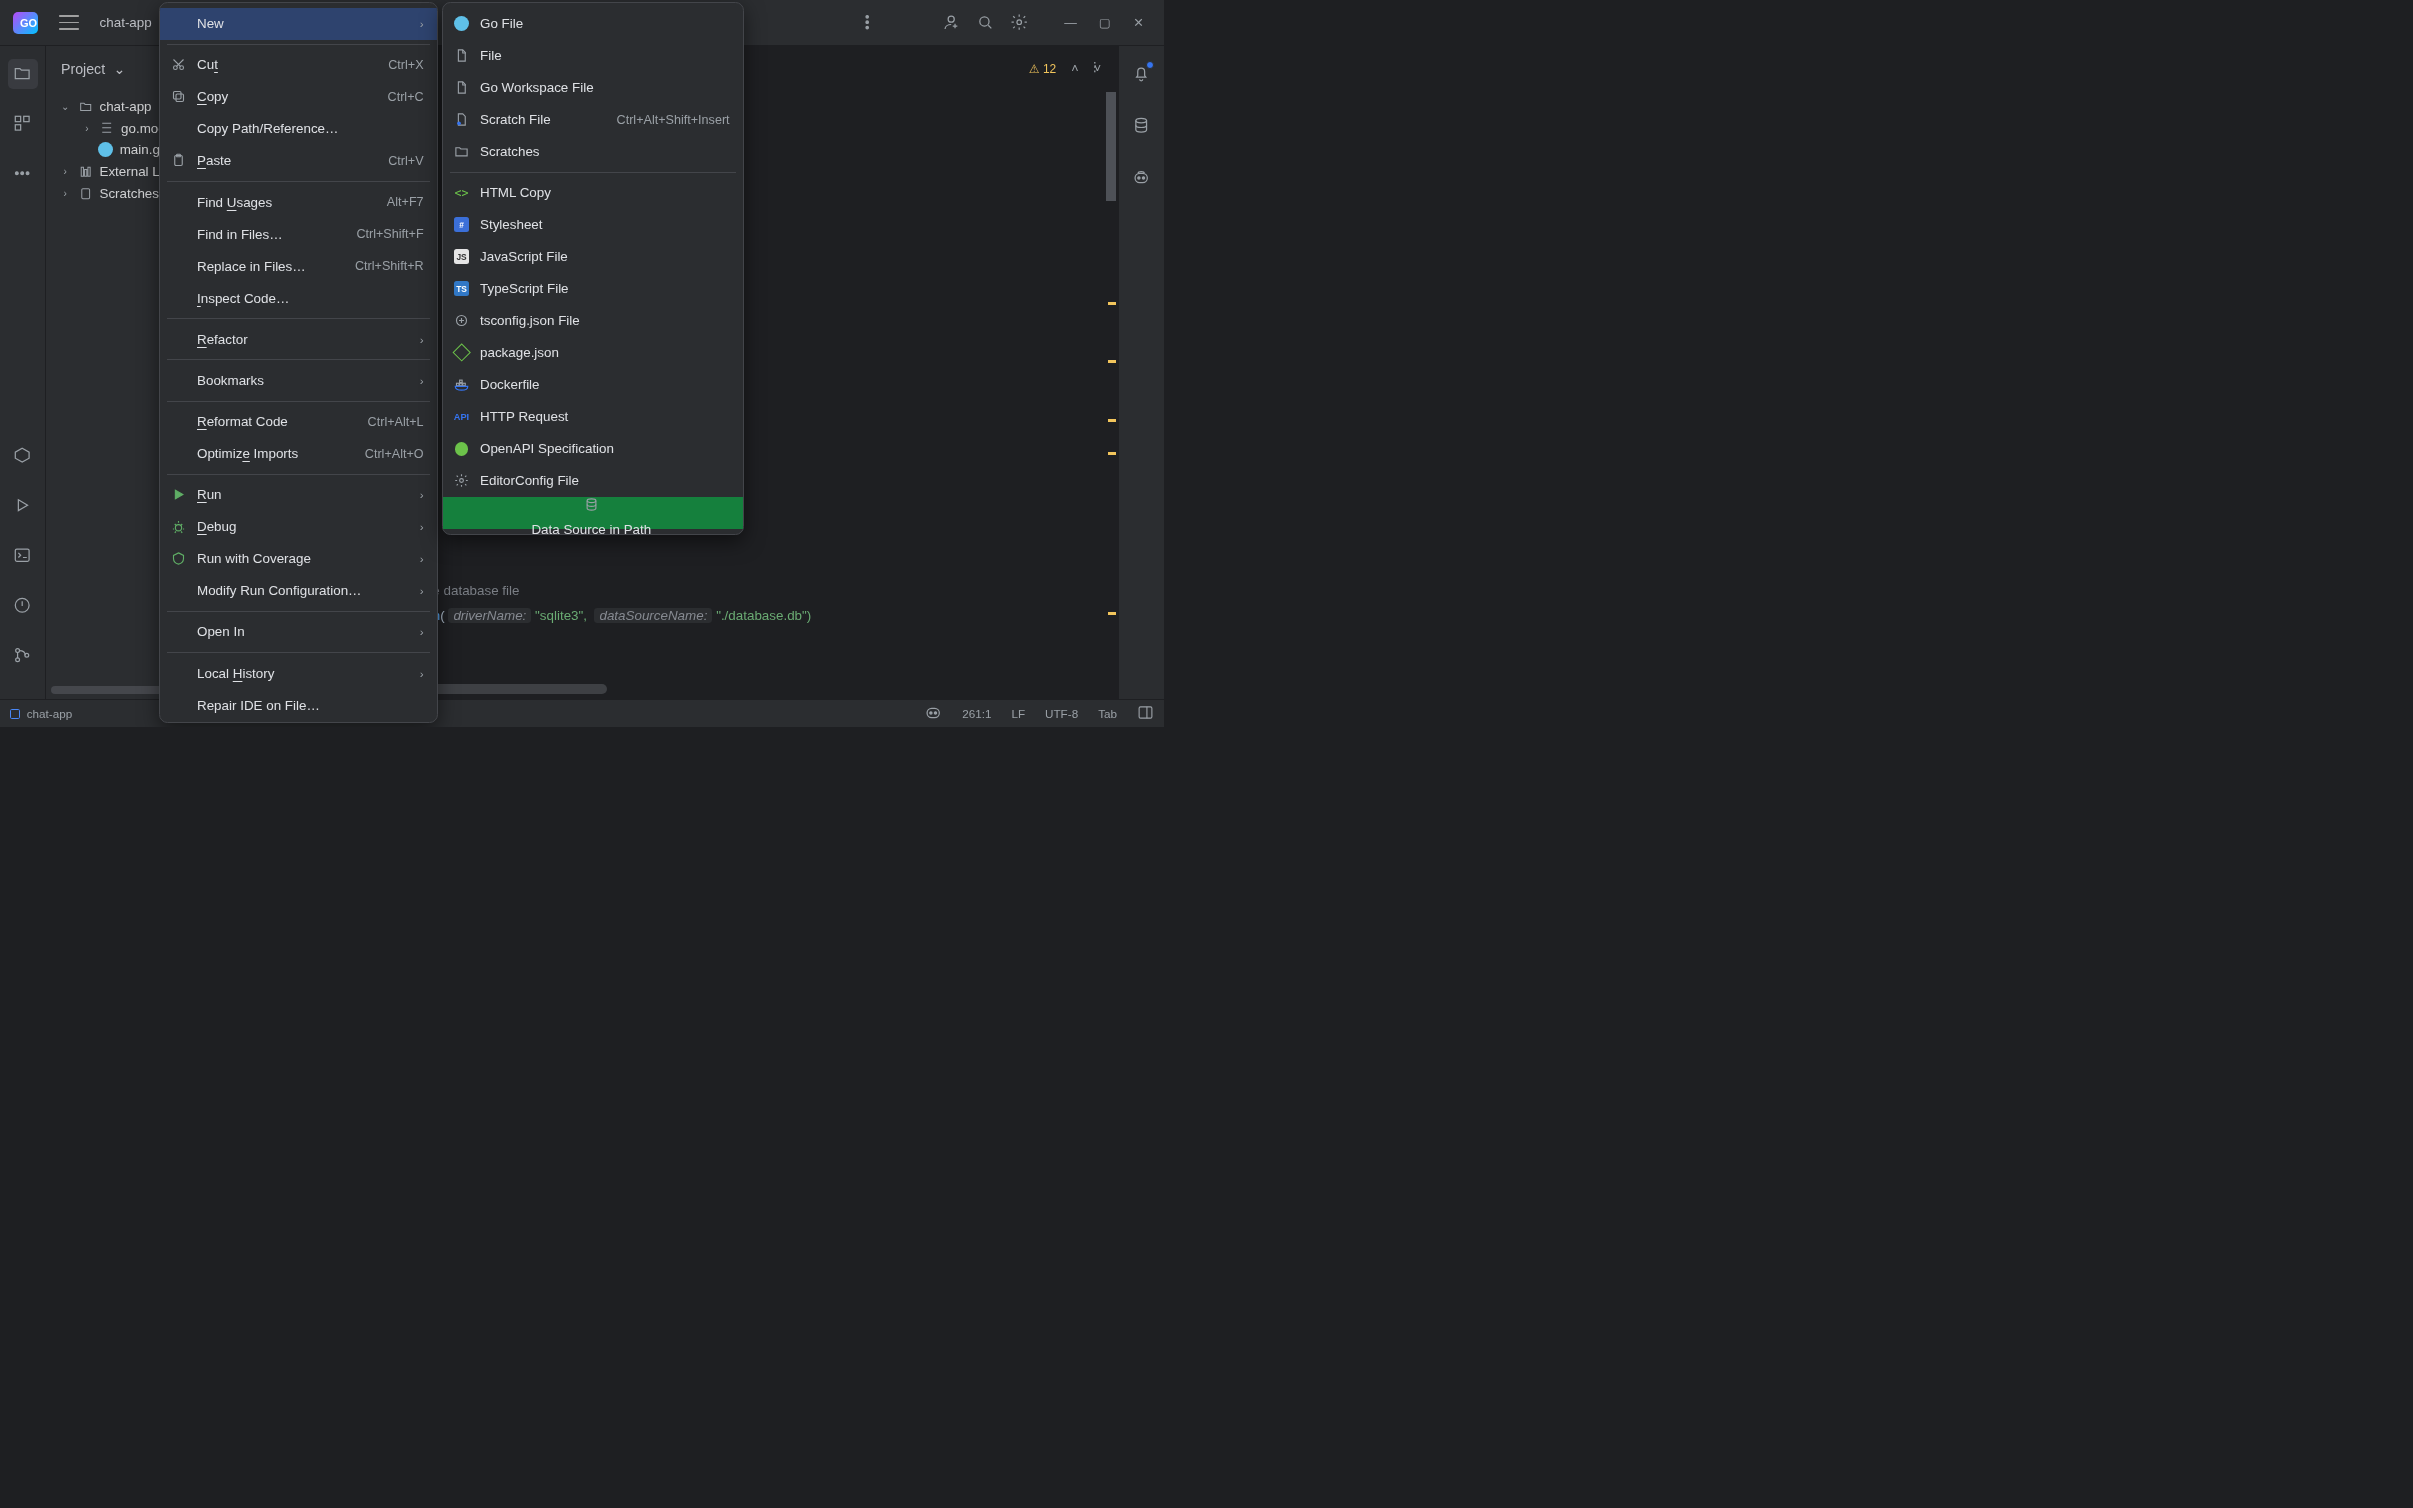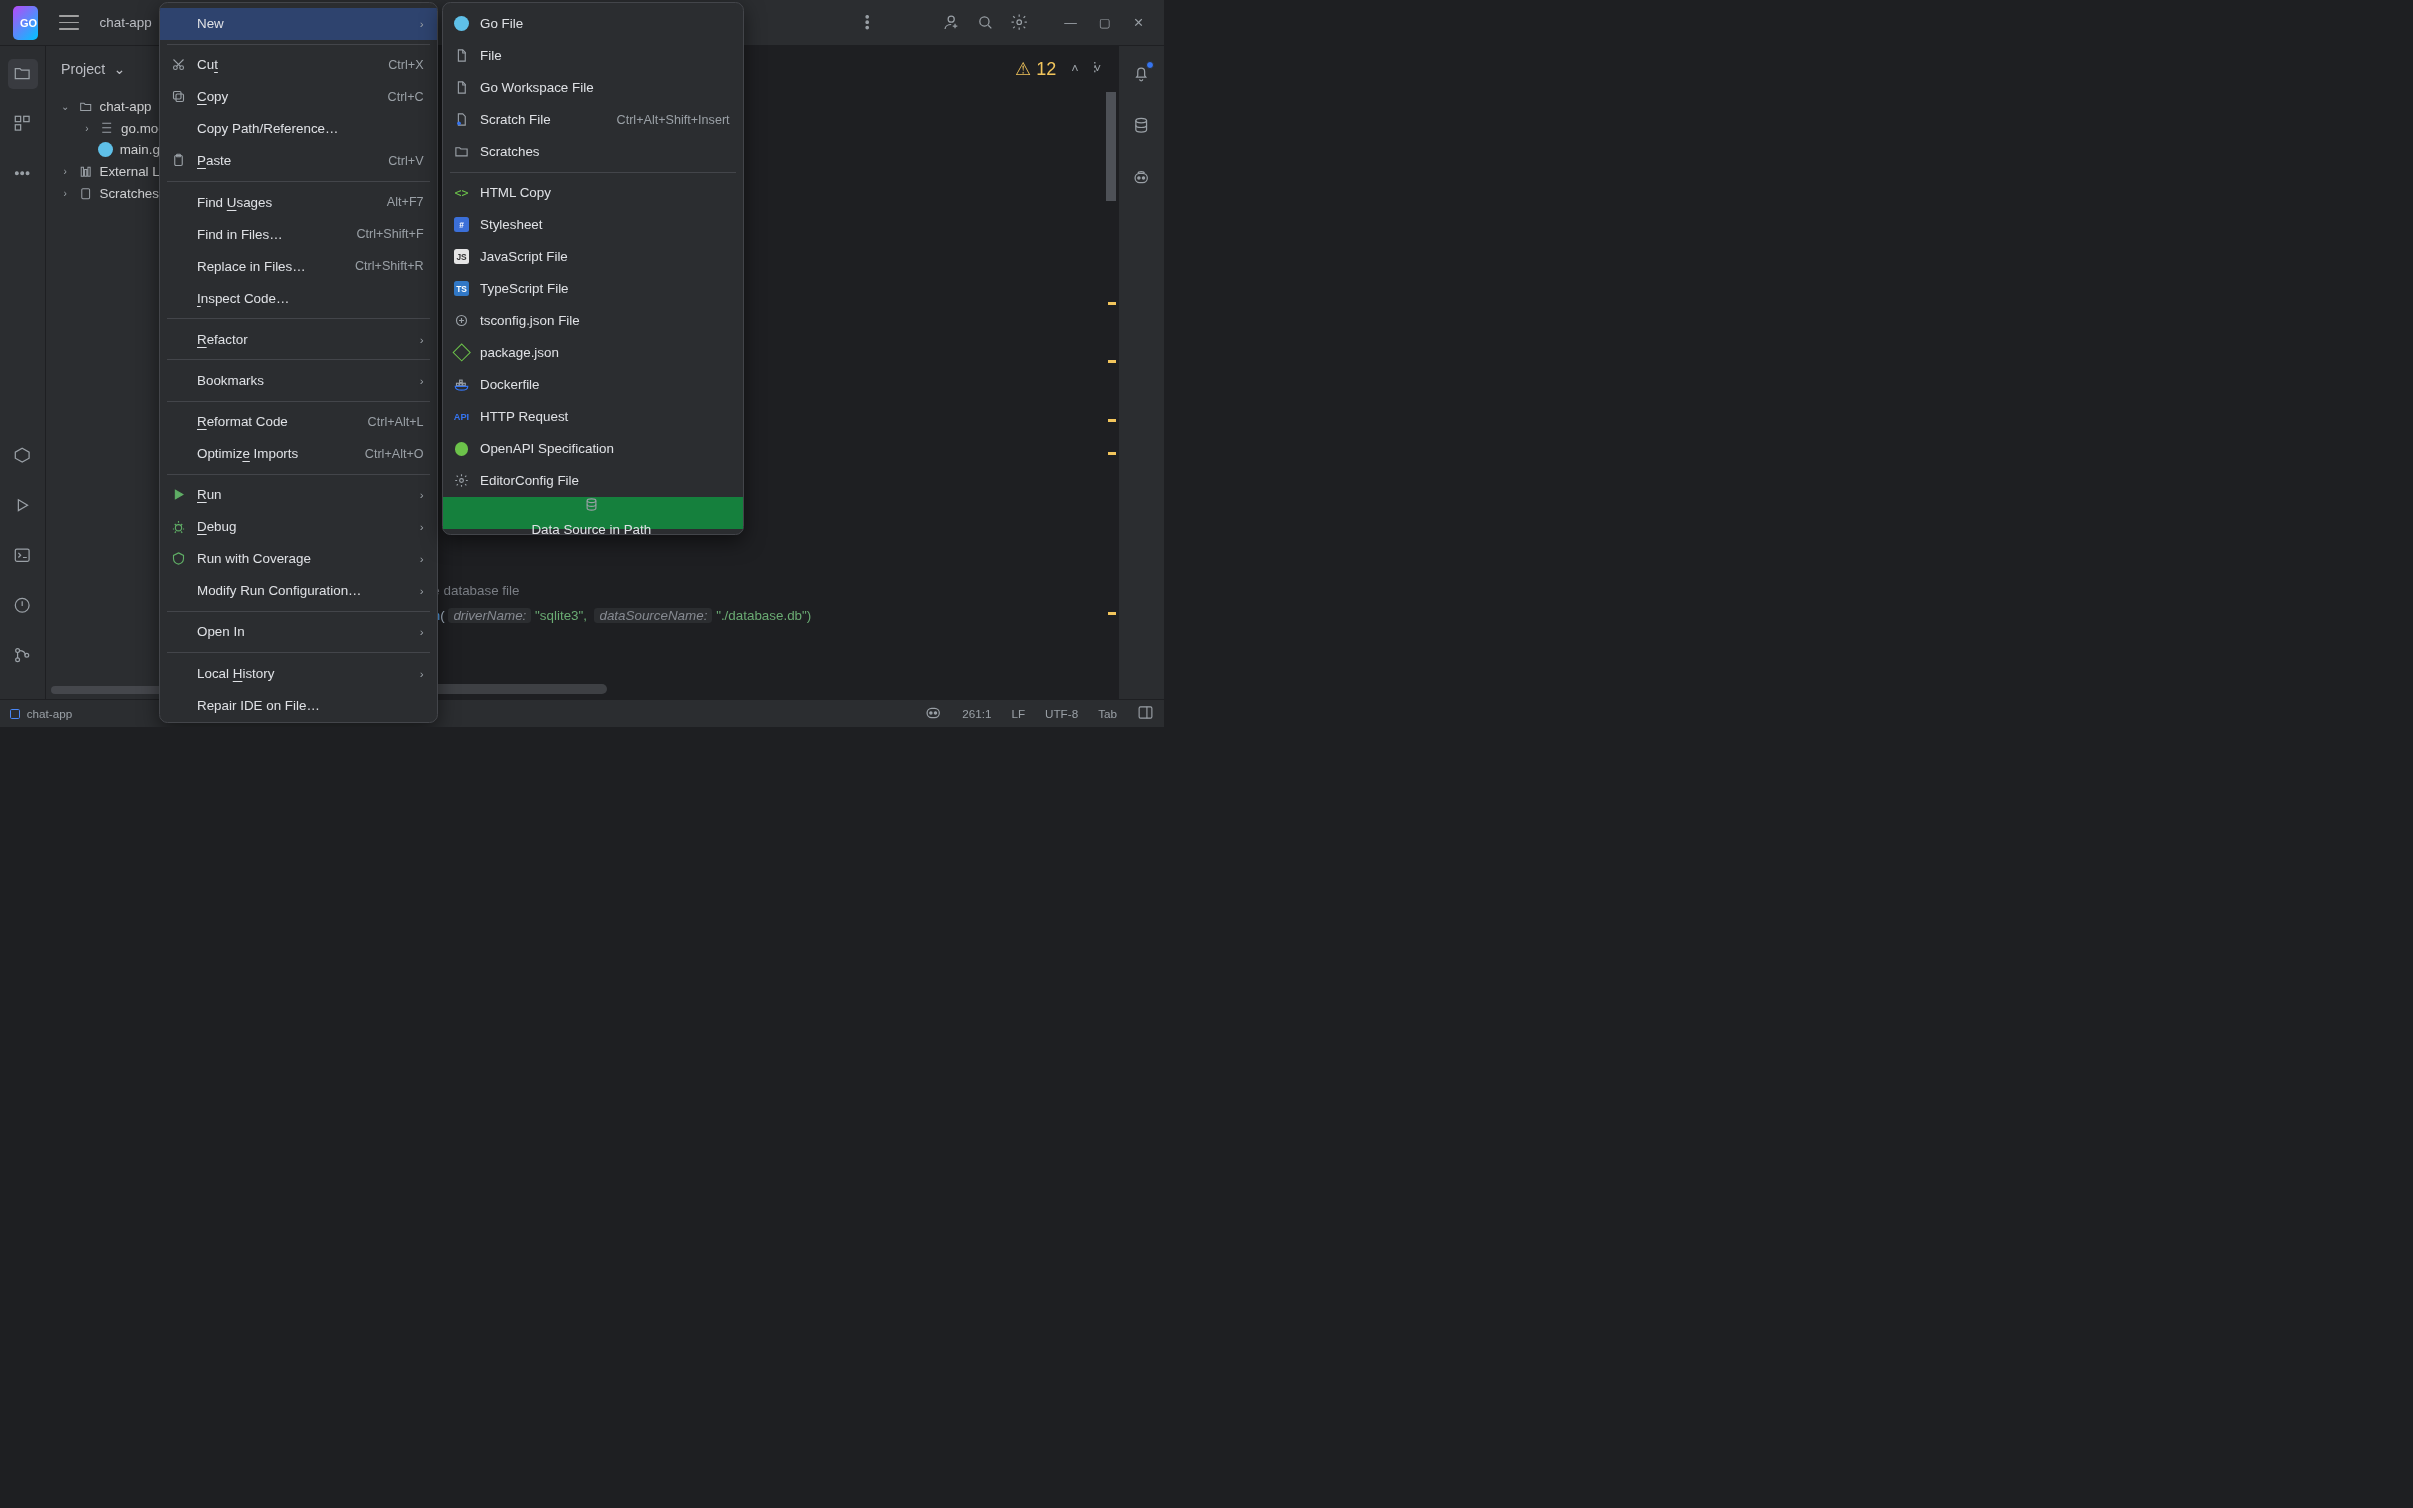--- a/index.html
+++ b/index.html
@@ -1,20 +1,20 @@
 <!DOCTYPE html>
 <html style="font-size:13.4px"><head>
 <meta charset="utf-8">
 <style>
   * { margin:0; padding:0; box-sizing:border-box; font-family: "Segoe UI", "JetBrains Sans", Arial, sans-serif; }
   body { background:#1e1f22; color:#bcbec4; width:1164px; height:727px; overflow:hidden; position:relative; font-size:12.6px; }
 
   
   .topbar { height:46px; display:flex; align-items:center; padding:0 8.4px; background:#2b2d30; border-bottom:0.8px solid #1e1f22; }
-  .logo { width:25px; height:34px; border-radius:5px; background:linear-gradient(135deg,#b74af7,#00c4ff); display:flex; align-items:center; justify-content:center; font-size:11px; font-weight:bold; color:#fff; margin-left:4.2px;padding-left:7px;}
+  .logo { width:25px; height:22px; border-radius:5px; background:linear-gradient(135deg,#b74af7,#00c4ff); display:flex; align-items:center; justify-content:center; font-size:11px; font-weight:bold; color:#fff; margin-left:4.2px;padding-left:7px;}
   .hamburger{ width:20px; height:15px; margin:0 21px 0 21px; display:flex; flex-direction:column; justify-content:space-between; cursor:pointer;}
   .hamburger span{ height:1.7px; background:#a0a0a0; border-radius:0.8px; }
   .top-crumb { color:#bcbec4; font-size:13.4px; }
   .top-spacer{flex:1;}
   .top-icon{ width:34px; height:34px; display:flex; align-items:center; justify-content:center; color:#bcbec4; cursor:pointer;}
   .svgicon{width:18.4px;height:18.4px;stroke:#9aa0a6;fill:none;stroke-width:1.6;}
   .win-btn{ width:34px; text-align:center; color:#9aa0a6; cursor:pointer;}
 
   
   .rail-left{ position:absolute; left:0; top:46px; bottom:28px; width:46px; background:#2b2d30; border-right:0.8px solid #1e1f22; display:flex; flex-direction:column; align-items:center; padding-top:12.6px; gap:20px;}
@@ -38,21 +38,21 @@
   .tree .indent2{ padding-left:30px;}
   .tree .indent3{ padding-left:47px;}
   .tw{ width:11.7px; text-align:center; font-size:10px; color:#9aa0a6;}
   .nicon{width:15px;height:15px;display:inline-flex;align-items:center;justify-content:center;}
   .nicon.fold{color:#9aa0a6;}
   .scrollbar-h{position:absolute;bottom:5px;left:5px;height:8.4px;width:62%;background:#45474c;border-radius:4.2px;}
 
   
   .editor{position:absolute; left:297px; right:46px; top:46px; bottom:28px; background:#1e1f22; }
   .editor-head{height:46px;display:flex;align-items:center;justify-content:flex-end;padding:0 17px;gap:15px;}
-  .warn{color:#f2c55c;font-size:18px;margin-left:20px;}
+  .warn{color:#f2c55c;font-size:12px;margin-left:20px;}
   .eh-icon{color:#9aa0a6;cursor:pointer;}
   .code{position:absolute; top:46px; left:0; right:0; bottom:0; font-family:"JetBrains Mono","Consolas",monospace; font-size:13.4px; line-height:25px; color:#a9b7c6; padding-left:17px; overflow:hidden;}
   .code .kw{color:#cf8e6d;}
   .code .str{color:#6aab73;}
   .code .cmt{color:#7a7e85;}
   .code .fn{color:#56a8f5;}
   .code .hint{background:#2b2d30;color:#868a91;border-radius:3.4px;padding:0 5px;font-style:italic;}
   .editor .mark-rail{position:absolute;right:0;top:46px;bottom:0;width:11.7px;}
   .mark{position:absolute;right:1.7px;width:8.4px;height:2.5px;background:#f2c55c;}
   .mark.err{background:#3574f0;}

